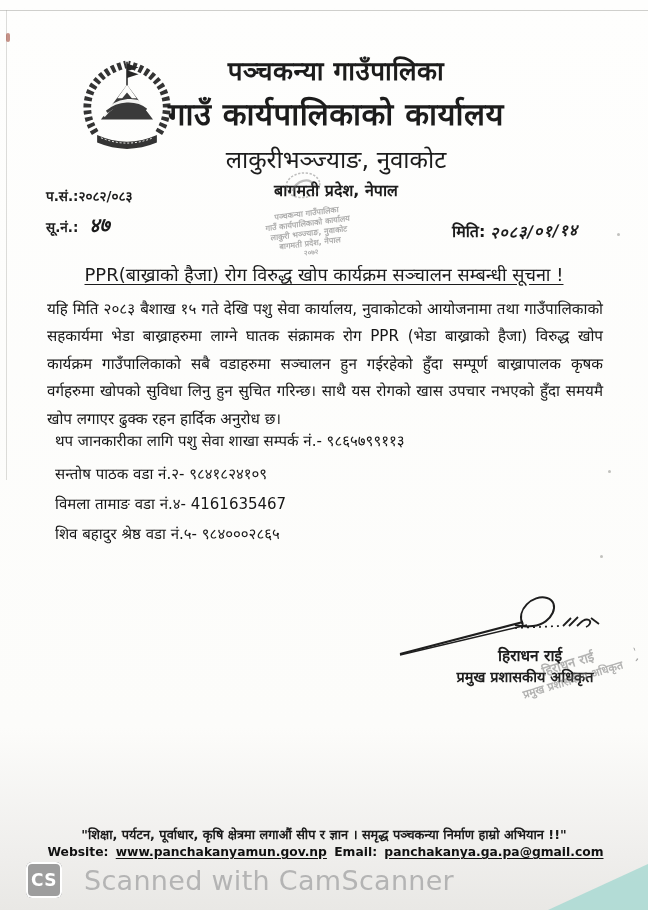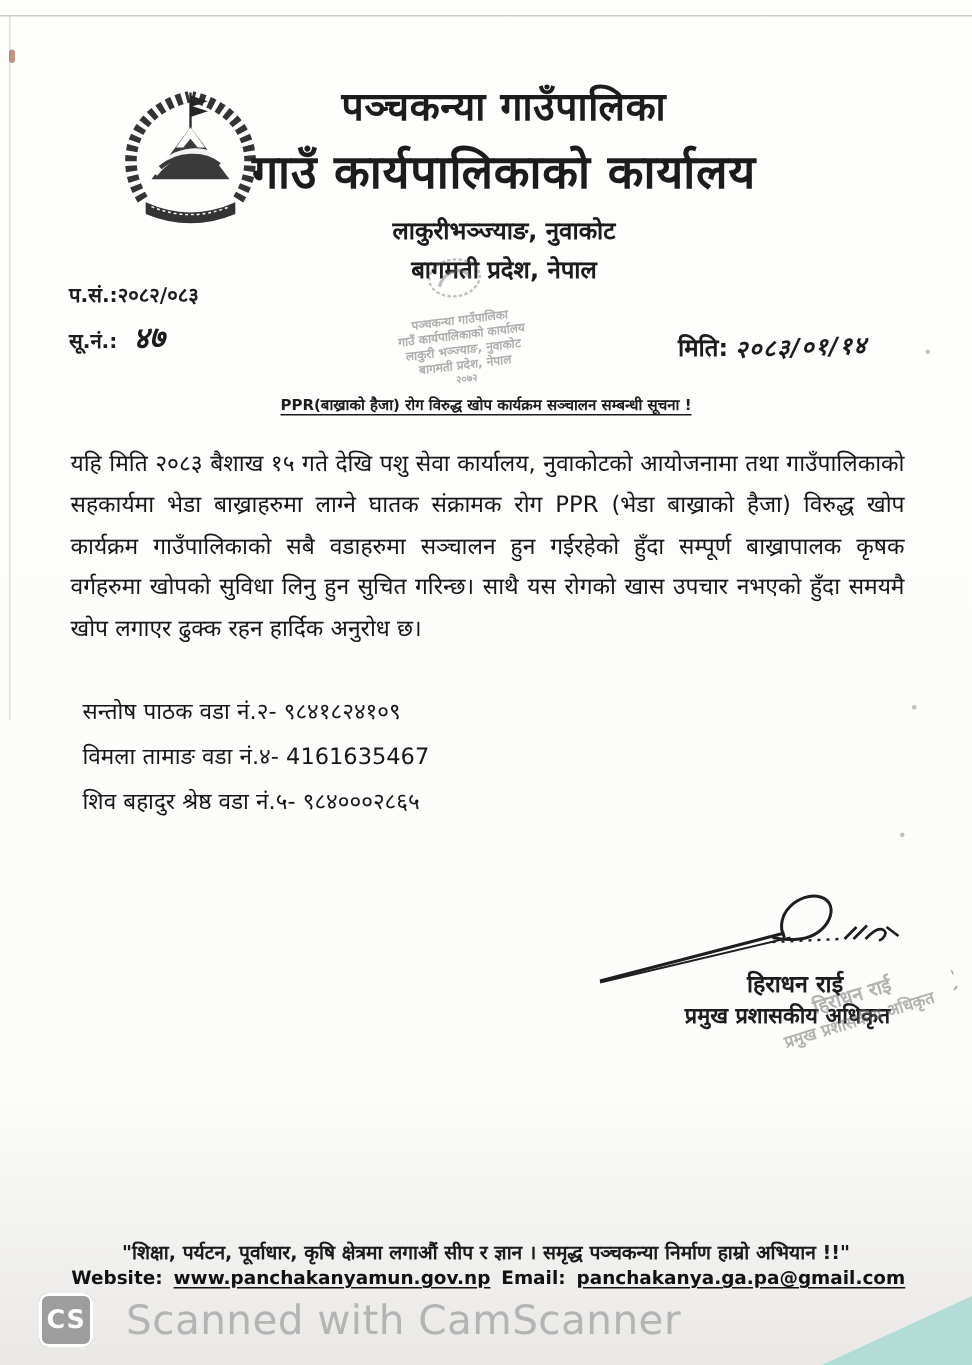--- a/index.html
+++ b/index.html
@@ -16,41 +16,41 @@
   .scan-top-line { position:absolute; left:0; top:10px; width:100%; height:1px; background:rgba(150,150,145,.45); }
   .scan-left-line { position:absolute; left:6px; top:10px; width:1px; height:470px; background:rgba(170,170,165,.4); }
   .scan-red-mark { position:absolute; left:6px; top:33px; width:4px; height:9px; background:#a8584a; opacity:.65; border-radius:2px; }
   .speck { position:absolute; width:3px; height:3px; border-radius:50%; background:#9a9a94; opacity:.6; }
 
   
   .emblem { position:absolute; left:74px; top:56px; width:106px; height:100px; }
   .lh-text { position:absolute; left:60px; top:52px; width:552px; text-align:center; }
   .lh-muni { font-size:26px; font-weight:bold; letter-spacing:.5px; }
   .lh-office { font-size:31px; font-weight:bold; margin-top:4px; letter-spacing:.5px; }
-  .lh-addr1 { font-size:16px; font-weight:bold; margin-top:8px; }
+  .lh-addr1 { font-size:24px; font-weight:normal; margin-top:8px; }
   .lh-addr2 { font-size:16px; font-weight:bold; margin-top:4px; }
 
   .ref-block { position:absolute; left:46px; top:187px; font-size:13.5px; font-weight:bold; }
   .ref-row { margin-bottom:6px; }
   .dispatch-value { font-size:20px; font-weight:600; font-style:italic; display:inline-block; transform:rotate(-3deg); margin-left:6px; }
 
   .center-stamp {
     position:absolute; left:232px; top:168px; width:150px; height:100px;
     transform:rotate(-7deg); opacity:.55; color:#6e6e6e; text-align:center;
     font-weight:bold; line-height:1.25; pointer-events:none;
   }
   .center-stamp .st-emblem { margin:0 auto 2px; width:46px; height:34px; opacity:.8; }
   .center-stamp .st-line { font-size:8px; transform:skewX(-4deg); }
   .center-stamp .st-year { font-size:7px; }
 
   .date-block { position:absolute; left:452px; top:220px; font-size:16px; }
   .date-label { font-weight:bold; }
   .date-value { font-style:italic; font-weight:600; letter-spacing:1px; display:inline-block; transform:rotate(-2deg); }
 
-  .subject { position:absolute; left:0; top:262px; width:100%; text-align:center; font-size:10px; font-weight:bold; }
+  .subject { position:absolute; left:0; top:262px; width:100%; text-align:center; font-size:18px; font-weight:normal; }
   .subject span { text-decoration:underline; text-underline-offset:3px; }
 
   .body-text {
     position:absolute; left:47px; top:296px; width:556px;
     font-size:15.2px; line-height:27.4px; text-align:justify; color:#161616;
   }
 
   .info-line { position:absolute; left:55px; top:430px; font-size:15px; color:#161616; }
 
   .contacts { position:absolute; left:55px; top:463px; font-size:15px; color:#161616; }
@@ -147,20 +147,21 @@
     <span class="date-label">मिति:</span>
     <span class="date-value">२०८३/०१/१४</span>
   </div>
 
   <div class="subject">
     <span>PPR(बाख्राको हैजा) रोग विरुद्ध खोप कार्यक्रम सञ्चालन सम्बन्धी सूचना !</span>
   </div>
 
   <div class="body-text">यहि मिति २०८३ बैशाख १५ गते देखि पशु सेवा कार्यालय, नुवाकोटको आयोजनामा तथा गाउँपालिकाको सहकार्यमा भेडा बाख्राहरुमा लाग्ने घातक संक्रामक रोग PPR (भेडा बाख्राको हैजा) विरुद्ध खोप कार्यक्रम गाउँपालिकाको सबै वडाहरुमा सञ्चालन हुन गईरहेको हुँदा सम्पूर्ण बाख्रापालक कृषक वर्गहरुमा खोपको सुविधा लिनु हुन सुचित गरिन्छ। साथै यस रोगको खास उपचार नभएको हुँदा समयमै खोप लगाएर ढुक्क रहन हार्दिक अनुरोध छ।</div>
 
+  <div class="info-line">थप जानकारीका लागि पशु सेवा शाखा सम्पर्क नं.- ९८६५७९९११३</div>
 
   <div class="contacts">
     <div class="contact-row">सन्तोष पाठक वडा नं.२- ९८४१८२४१०९</div>
     <div class="contact-row">विमला तामाङ वडा नं.४- 4161635467</div>
     <div class="contact-row">शिव बहादुर श्रेष्ठ वडा नं.५- ९८४०००२८६५</div>
   </div>
 
   <div class="sig-block">
     <svg class="sig-svg" viewBox="0 0 235 72">
       <path d="M5,62 L128,30" stroke="#1e1e1e" stroke-width="2" fill="none"></path>

